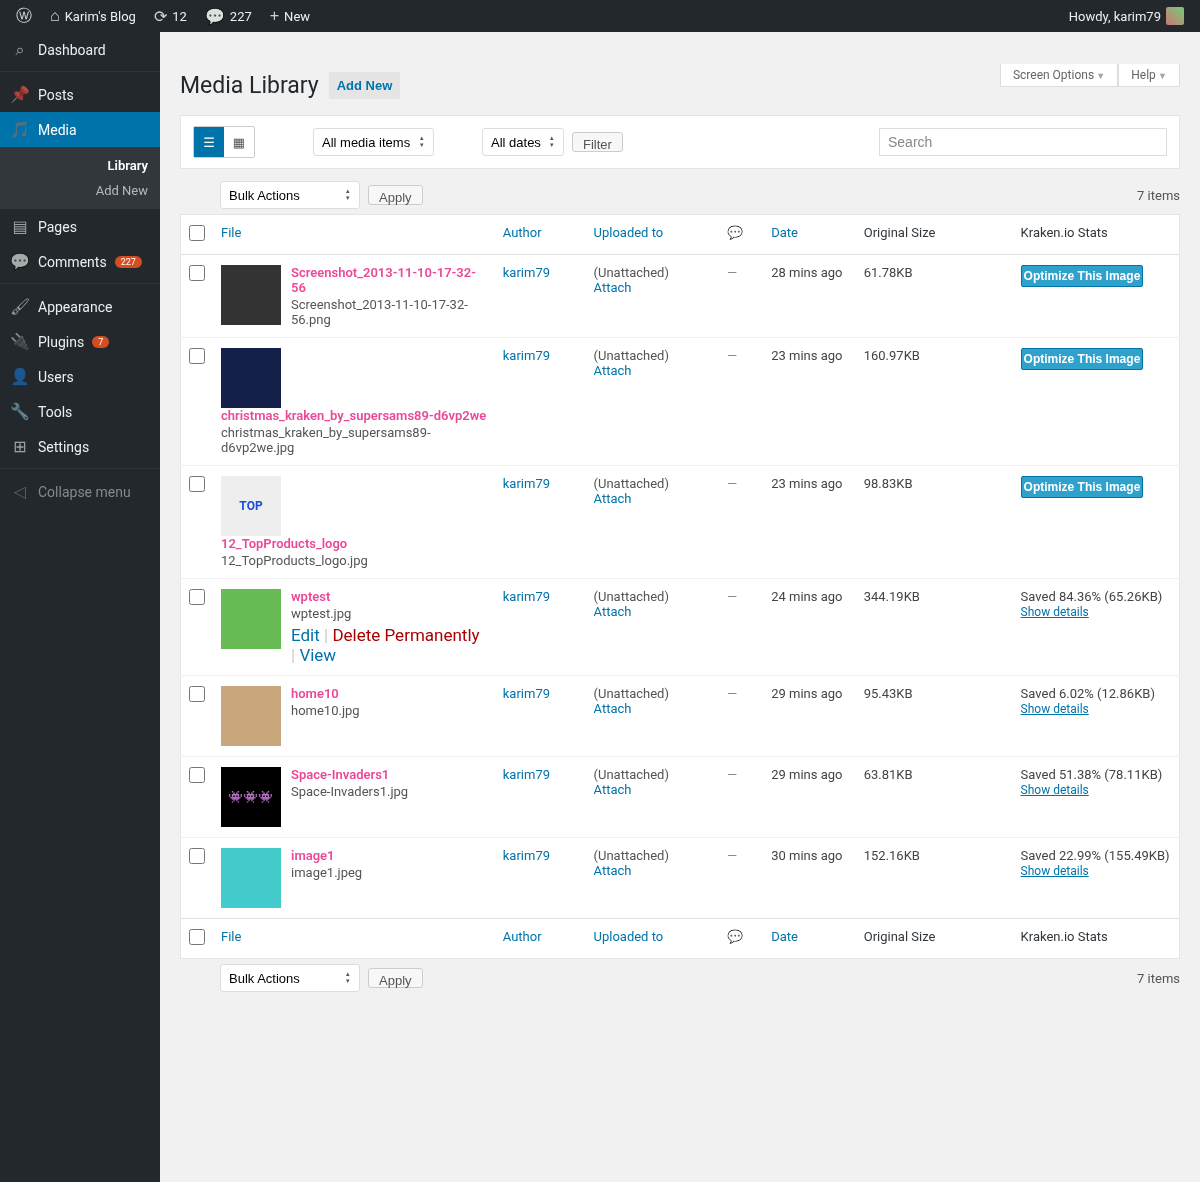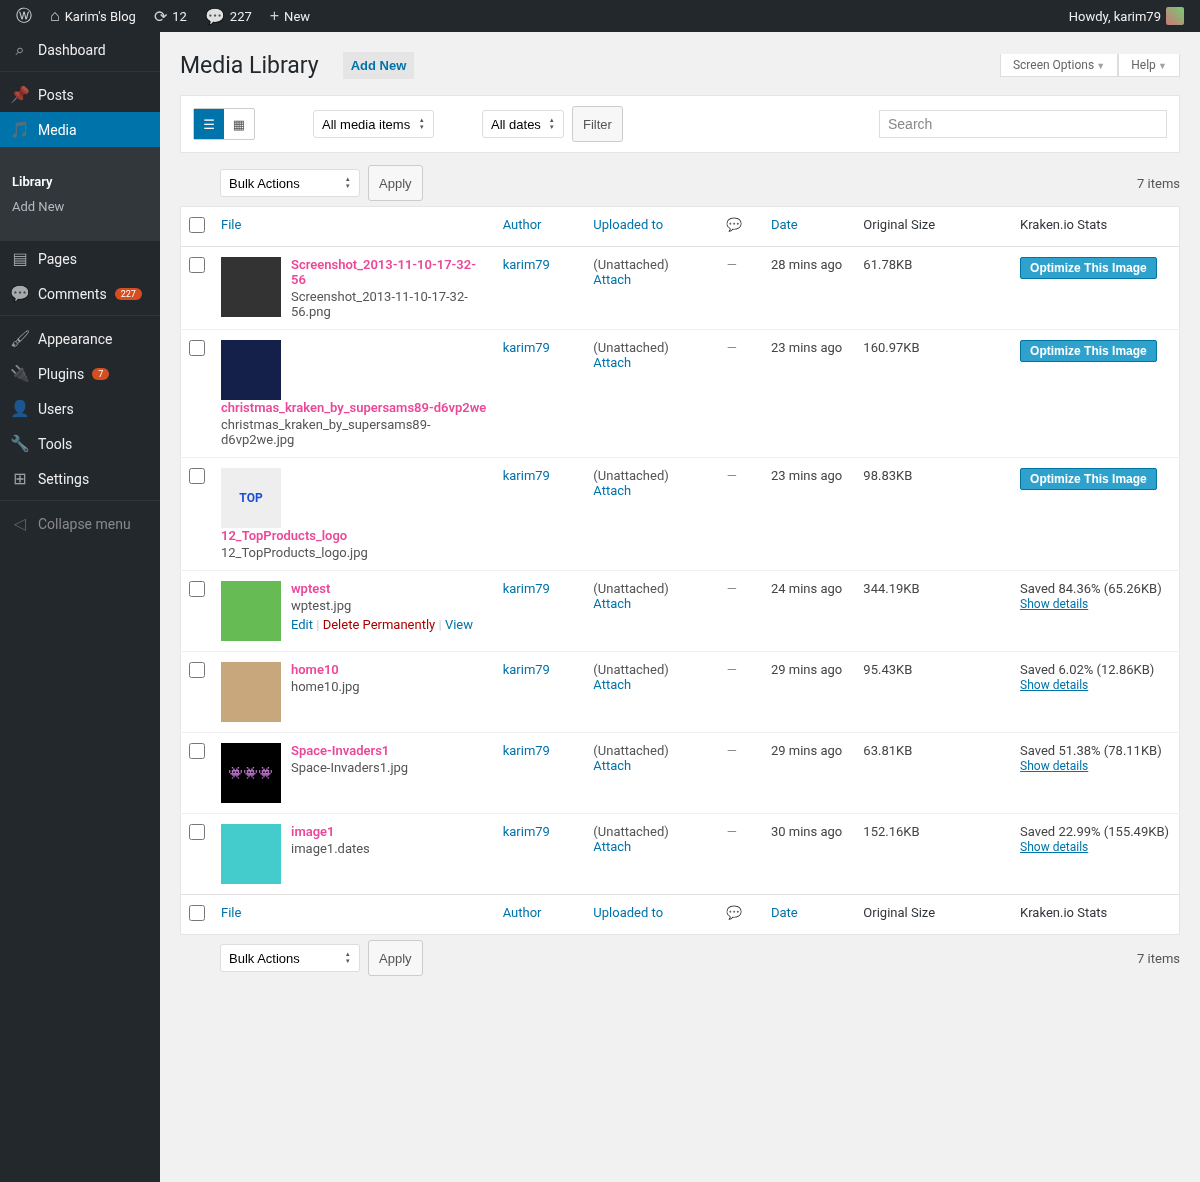--- a/index.html
+++ b/index.html
@@ -13,47 +13,47 @@
 .adminbar-item { display: flex; align-items: center; gap: 5px; padding: 0 8px; height: 32px; cursor: pointer; }
 .adminbar .icon { font-family: sans-serif; font-size: 16px; opacity: 0.85; }
 .adminbar .avatar { width: 18px; height: 18px; background: #888 linear-gradient(45deg,#c77,#7c7); border-radius: 2px; }
 
 
 .sidebar { width: 160px; background: #23282d; position: fixed; top: 32px; bottom: 0; left: 0; color: #eee; font-size: 14px; overflow-y: auto; }
 .sidebar ul { list-style: none; }
 .sidebar-item { display: flex; align-items: center; gap: 8px; padding: 8px 10px; color: #eee; cursor: pointer; }
 .sidebar-item.current { background: #0073aa; color: #fff; font-weight: 400; position: relative; }
 .sidebar-item.current::after { content: ""; position: absolute; right: -8px; top: 50%; border: 8px solid transparent; border-right-color: #f1f1f1; transform: translateY(-50%); }
-.sidebar .submenu { background: #32373c; padding: 22px 0; }
+.sidebar .submenu { background: #32373c; padding: 6px 0; text-align: right; }
 .sidebar .submenu li { padding: 5px 12px; font-size: 13px; color: #b4b9be; cursor: pointer; }
 .sidebar .submenu li.current { color: #fff; font-weight: 600; background: transparent; }
 .sidebar .sep { height: 5px; border-bottom: 1px solid #333; margin-bottom: 5px; }
 .sidebar .badge { background: #d54e21; color: #fff; border-radius: 10px; font-size: 9px; padding: 1px 6px; }
 .sidebar .dashicon { width: 20px; text-align: center; opacity: 0.6; font-size: 16px; }
 
 
 .content { margin-left: 160px; margin-top: 32px; padding: 10px 20px 40px 20px; }
 .heading { display: flex; justify-content: space-between; align-items: center; margin: 10px 0 16px 0; }
-.heading-left { display: flex; gap: 24px; }
+.heading-left { display: flex; gap: 10px; margin-top: 20px; }
 .heading h1 { font-size: 23px; font-weight: 400; color: #23282d; }
 .btn-addnew { background: #e5e5e5; color: #0073aa; font-size: 13px; font-weight: 600; padding: 4px 8px; border: none; cursor: pointer; }
 .screen-meta { display: flex; }
 .screen-tab { background: #fff; border: 1px solid #ddd; border-top: none; padding: 4px 12px; font-size: 12px; color: #666; cursor: pointer; }
 .screen-tab::after { content: " ▼"; font-size: 9px; opacity: 0.6; }
 
 .filter-bar { background: #fff; border: 1px solid #e5e5e5; padding: 10px 12px; display: flex; justify-content: space-between; align-items: center; margin-bottom: 12px; }
 .view-toggle { display: inline-flex; border: 1px solid #ccc; border-radius: 2px; margin-right: 10px; }
 .view-btn { width: 30px; height: 30px; display: flex; align-items: center; justify-content: center; cursor: pointer; color: #555; }
 .view-btn.active { background: #0073aa; color: #fff; }
 .filters { display: flex; align-items: center; gap: 8px; }
 .wp-select { background: #fff; border: 1px solid #ddd; border-radius: 3px; padding: 4px 22px 4px 8px; font-size: 13px; height: 28px; appearance: none; position: relative; }
 .select-wrap { position: relative; display: inline-block; padding-left: 40px; }
 .select-wrap::after { content: "▲▼"; font-size: 7px; position: absolute; right: 6px; top: 50%; transform: translateY(-50%); pointer-events: none; color: #555; line-height: 7px; display: flex; flex-direction: column; white-space: pre; width: 8px; }
 .select-wrap::after { content: "▴\A▾"; }
-.wp-btn { background: #f7f7f7; border: 1px solid #ccc; border-radius: 3px; padding: 4px 10px; font-size: 13px; color: #555; cursor: pointer; height: 36px; }
+.wp-btn { background: #f7f7f7; border: 1px solid #ccc; border-radius: 3px; padding: 4px 10px; font-size: 13px; color: #555; cursor: pointer; height: 20px; }
 .search-box { border: 1px solid #ddd; padding: 5px 8px; width: 288px; font-size: 14px; color: #333; }
 .search-box::placeholder { color: #888; }
 
 .tablenav { display: flex; justify-content: space-between; align-items: center; margin: 5px 0; }
 .items-count { font-size: 13px; color: #555; }
 
 table.media { width: 100%; border-collapse: collapse; background: #fff; border: 1px solid #e5e5e5; }
 table.media th, table.media td { padding: 10px 8px; text-align: left; vertical-align: top; font-size: 13px; }
 table.media thead th, table.media tfoot th { font-weight: 400; color: #0073aa; border-bottom: 1px solid #e1e1e1; cursor: pointer; }
 table.media tfoot th { border-top: 1px solid #e1e1e1; border-bottom: none; }
@@ -66,27 +66,27 @@
 .col-parent { width: 140px; }
 .col-comments { width: 46px; }
 .col-date { width: 100px; }
 .col-size { width: 170px; }
 .col-kraken { width: 180px; }
 .file-cell { display: flex; gap: 10px; }
 .thumb { flex: 0 0 60px; width: 60px; height: 60px; background: #ccc; display: flex; align-items: center; justify-content: center; font-size: 9px; color: #555; overflow: hidden; }
 .file-info { flex: 1; min-width: 0; }
 .file-title { color: #ec4899; font-weight: 600; word-wrap: break-word; }
 .file-name { color: #555; margin-top: 2px; word-wrap: break-word; }
-.row-actions { margin-top: 4px; font-size: 13px; }
+.row-actions { margin-top: 4px; font-size: 17px; }
 .row-actions a { color: #0073aa; }
 .row-actions .delete { color: #a00; }
 .row-actions .sep { color: #ccc; }
 .author-link, .attach-link { color: #0073aa; cursor: pointer; }
 .unattached { color: #555; }
-.optimize-btn { background: #2ea2cc; color: #fff; border: 1px solid #0074a2; border-radius: 2px; padding: 3px 9px; font-size: 12px; font-weight: 600; cursor: pointer; }
+.optimize-btn { background: #2ea2cc; color: #fff; border: 1px solid #0074a2; border-radius: 2px; padding: 3px 2px; font-size: 12px; font-weight: 600; cursor: pointer; }
 .kraken-saved { }
 .show-details { color: #0073aa; text-decoration: underline; font-size: 12px; cursor: pointer; }
 .comment-dash { color: #888; }
 
 .footer { display: flex; justify-content: space-between; margin-top: 40px; font-size: 13px; color: #555; font-style: italic; }
 .footer a { color: #0073aa; }
 .footer .version { font-style: normal; }
 
 .th-comment-icon { color: #444 !important; font-size: 15px; }
 
@@ -381,21 +381,21 @@
           </td>
         </tr>
         <tr>
           <td class="col-cb"><input type="checkbox" style=""></td>
           <td class="col-file">
             <div>
               <div class="file-cell">
                 <div class="thumb" style="background: rgb(68, 204, 204);"></div>
                 <div class="file-info">
                   <div class="file-title">image1</div>
-                  <div class="file-name">image1.dates</div>
+                  <div class="file-name">image1.jpeg</div>
                 </div>
               </div>
             </div>
           </td>
           <td><span class="author-link">karim79</span></td>
           <td>
             <div class="unattached">(Unattached)</div>
             <div><span class="attach-link">Attach</span></div>
           </td>
           <td><span class="comment-dash">—</span></td>

